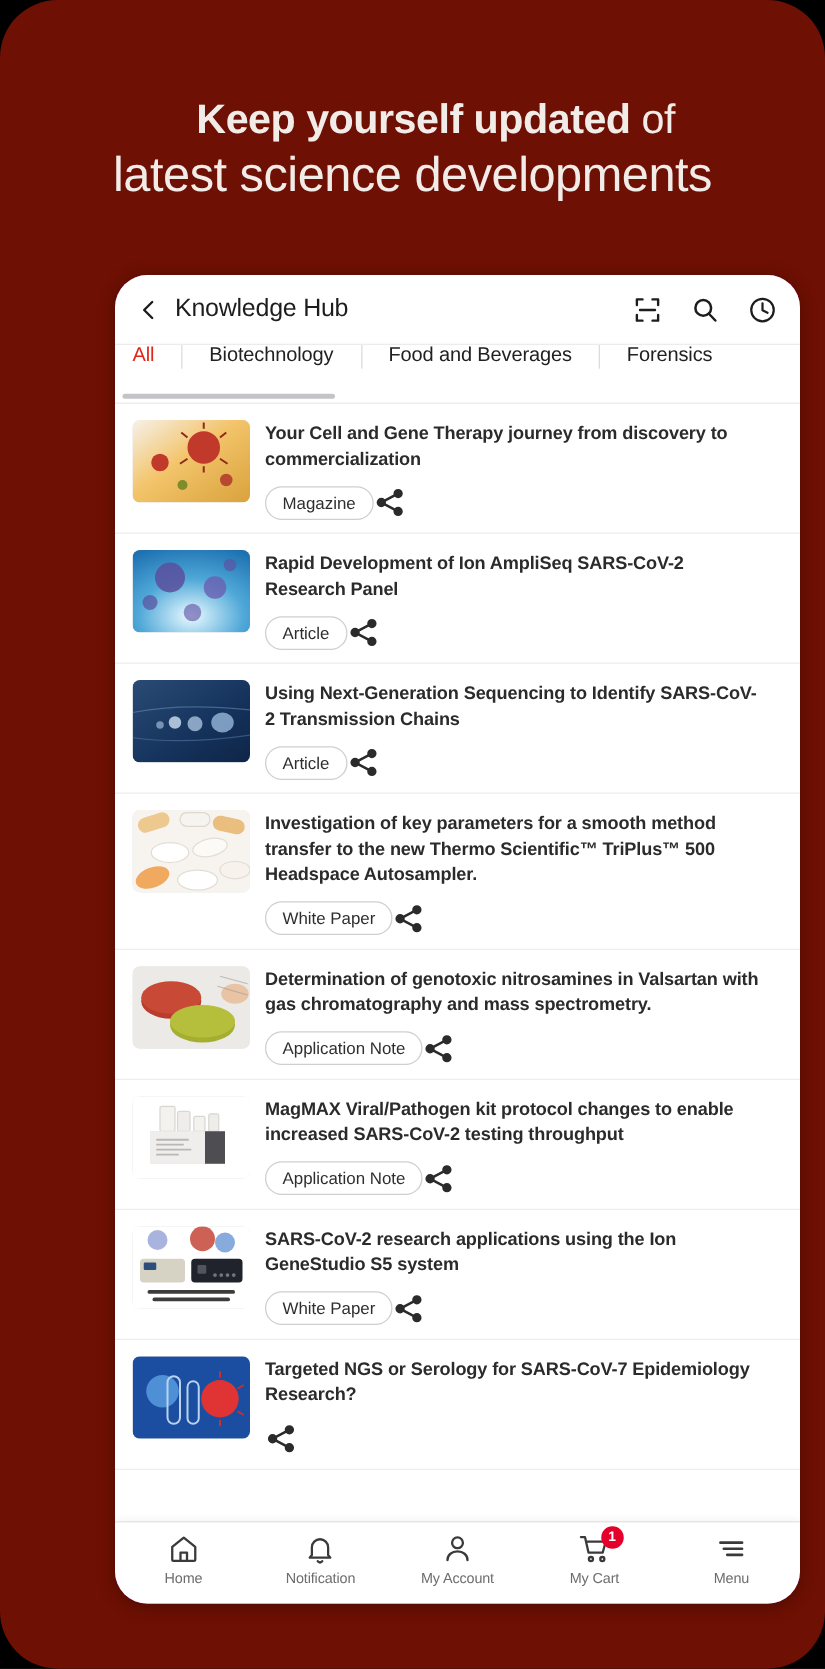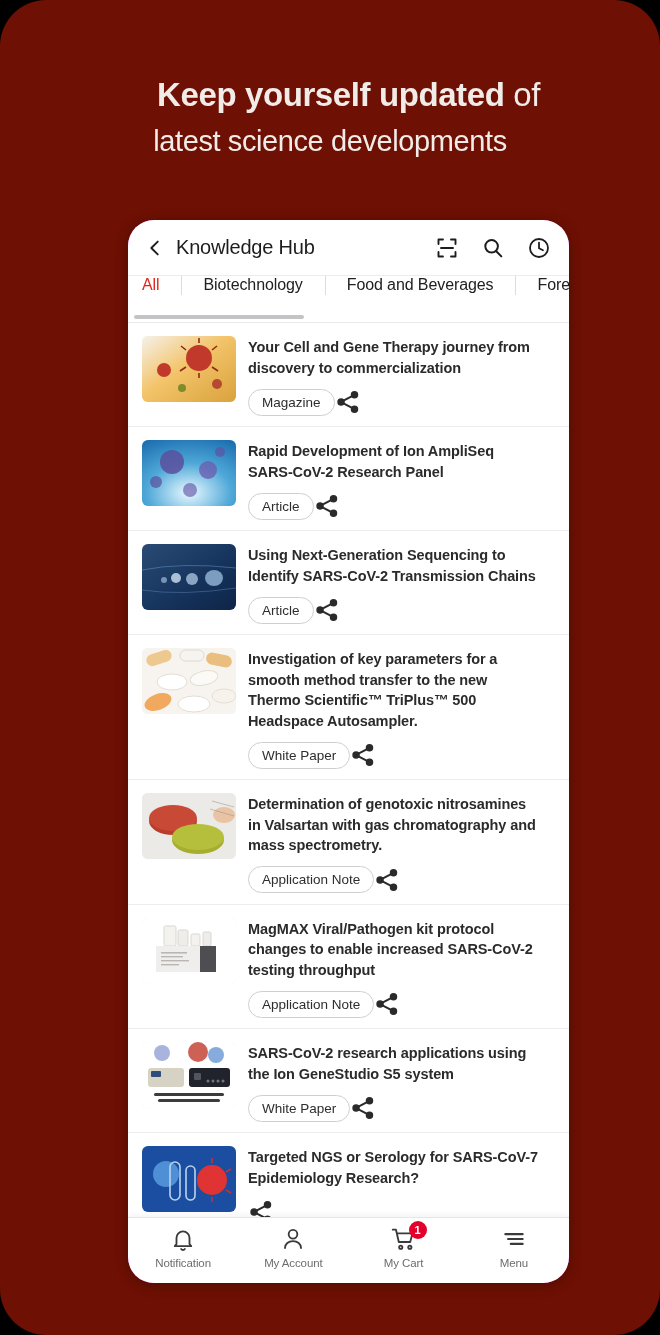--- a/index.html
+++ b/index.html
@@ -24,36 +24,35 @@
   
   .headline {
     position: absolute;
     left: 0; top: 72px;
     width: 660px;
     text-align: center;
     color: #f2ece9;
     letter-spacing: -0.4px;
   }
   .headline .line1 { font-size: 33px; line-height: 46px; white-space: nowrap; }
-  .headline .line2 { font-size: 29px; line-height: 46px; font-weight: 400; white-space: nowrap; }
+  .headline .line2 { font-size: 39px; line-height: 46px; font-weight: 400; white-space: nowrap; }
   .hl-bold { font-weight: 700; margin-left: 37px; }
   .hl-light { font-weight: 400; }
 
   
   .phone {
     position: absolute;
     left: 92px; top: 220px;
-    width: 441px; height: 1063px;
+    width: 548px; height: 1063px;
     background: #d946ef;
     border-radius: 26px;
     overflow: hidden;
     display: flex;
     flex-direction: column;
     box-shadow: 0 2px 14px rgba(0,0,0,.28);
-    margin-left: 36px;
   }
 
   
   .app-header {
     height: 56px;
     flex: 0 0 56px;
     display: flex;
     align-items: center;
     padding: 0 18px 0 14px;
     background: #fff;
@@ -539,20 +538,29 @@
                 <line x1="7.8" y1="13.2" x2="15.8" y2="17.4"></line>
             </svg>
           </div>
         </div>
       </div>
 
     </div>
 
     <div class="bottom-nav">
 
+      <div class="nav-item">
+        <div class="nav-ico">
+          <svg viewBox="0 0 24 24" width="26" height="26" fill="none" stroke="#3a3a3a" stroke-width="1.7" stroke-linecap="round" stroke-linejoin="round">
+            <path d="M3.5 10.6 12 3.8l8.5 6.8V20a1 1 0 0 1-1 1h-15a1 1 0 0 1-1-1z"></path>
+            <path d="M9.6 21v-6.2h4.8V21"></path>
+          </svg>
+        </div>
+        <div class="nav-label">Home</div>
+      </div>
 
       <div class="nav-item">
         <div class="nav-ico">
           <svg viewBox="0 0 24 24" width="26" height="26" fill="none" stroke="#3a3a3a" stroke-width="1.7" stroke-linecap="round" stroke-linejoin="round">
             <path d="M18 16.6V11a6 6 0 0 0-12 0v5.6L4.4 18.6h15.2z"></path>
             <path d="M10.3 21.2a2 2 0 0 0 3.4 0"></path>
           </svg>
         </div>
         <div class="nav-label">Notification</div>
       </div>

